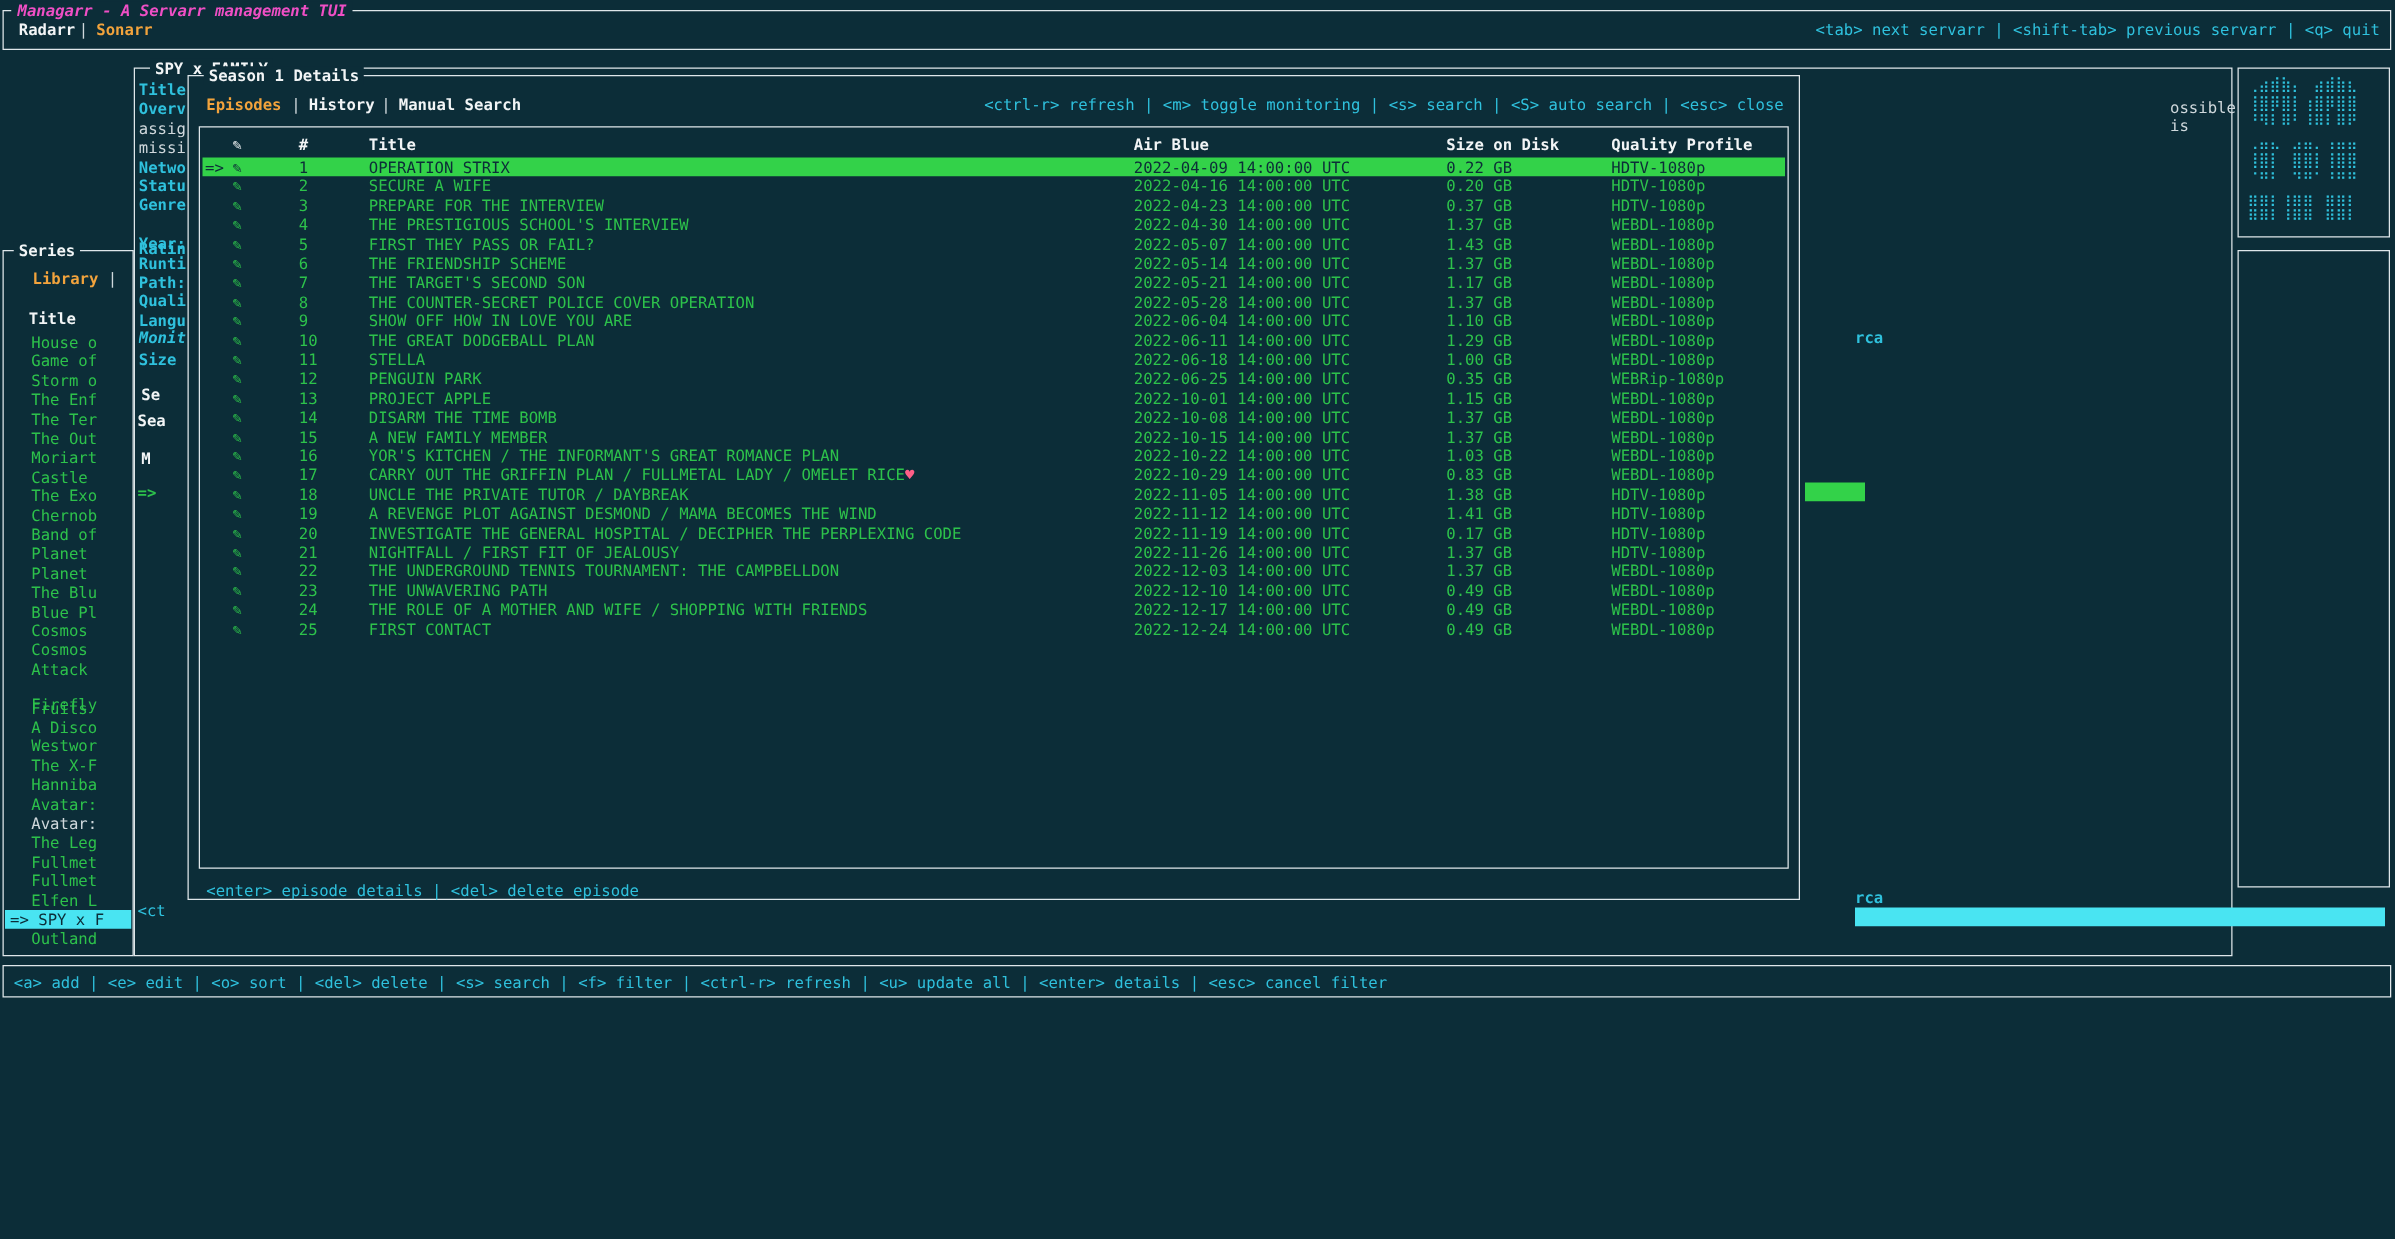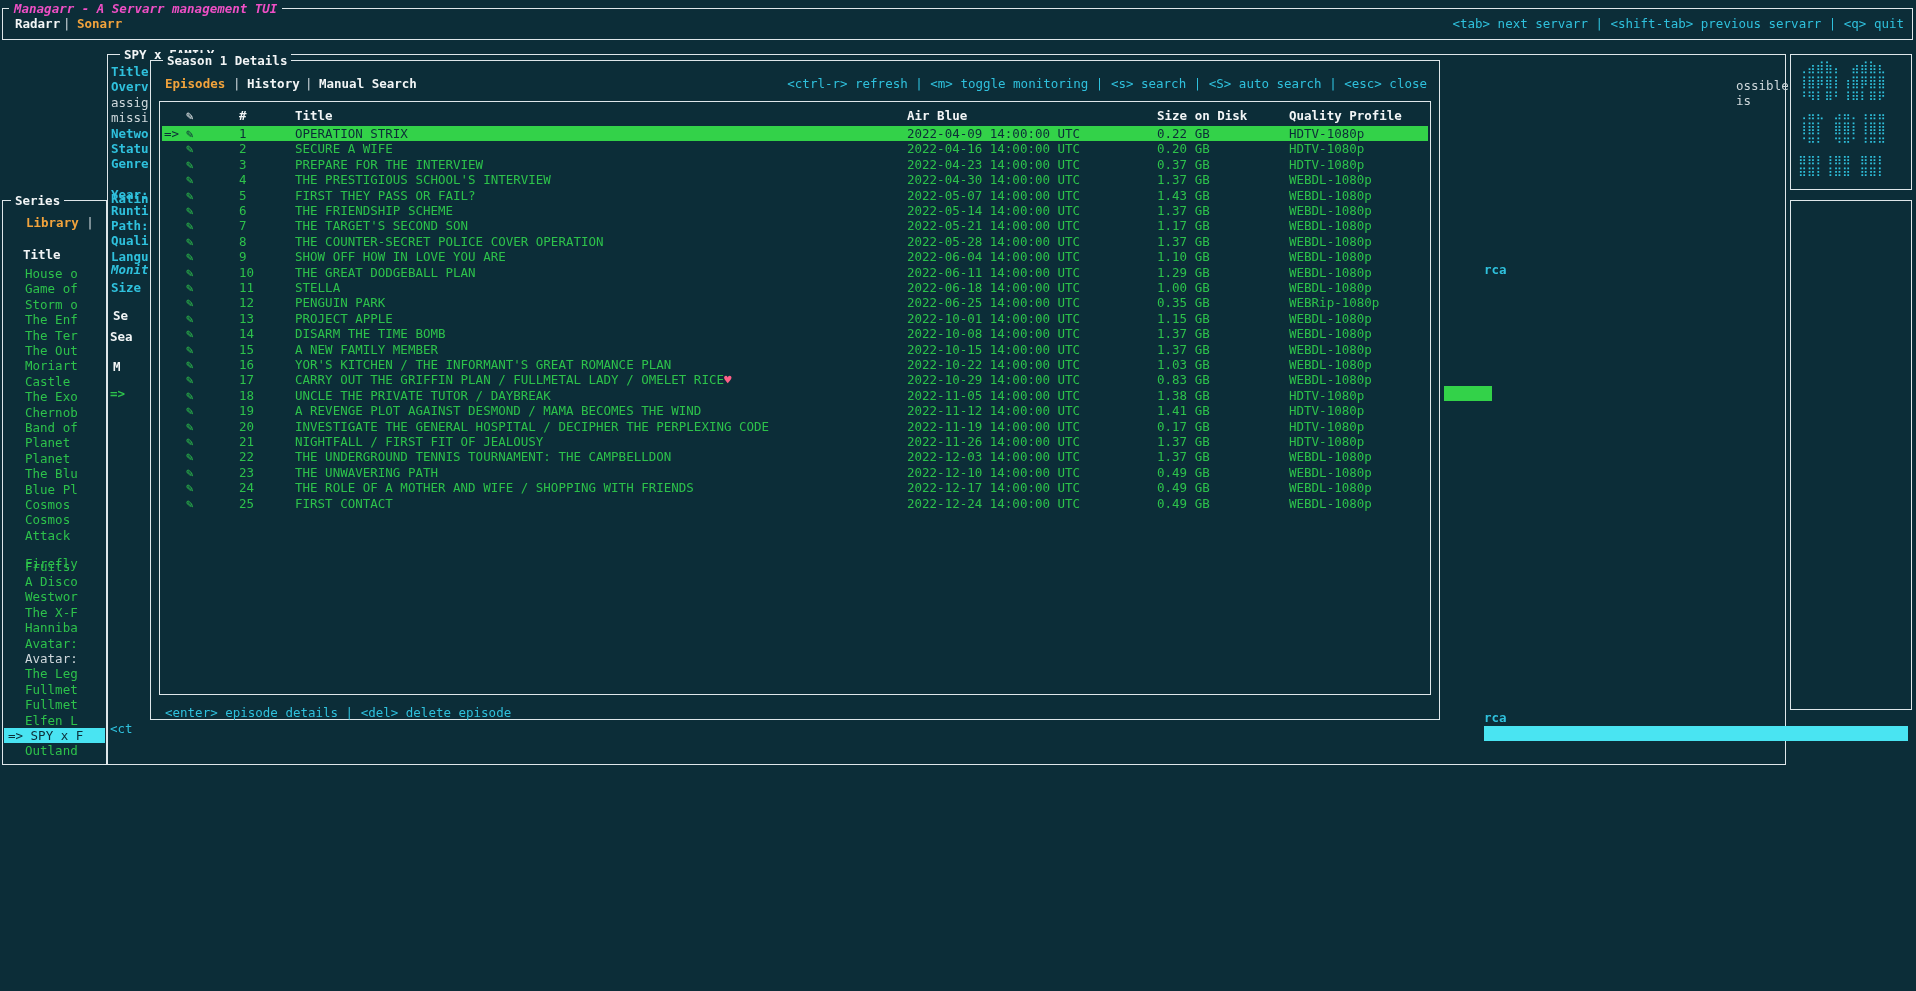--- a/index.html
+++ b/index.html
@@ -222,14 +222,17 @@
           <div class="ep-row" style="top: 347.4px;"><span class="c-pencil">✎</span><span class="c-num">22</span><span class="c-title">THE UNDERGROUND TENNIS TOURNAMENT: THE CAMPBELLDON</span><span class="c-air">2022-12-03 14:00:00 UTC</span><span class="c-size">1.37 GB</span><span class="c-quality">WEBDL-1080p</span></div>
           <div class="ep-row" style="top: 362.8px;"><span class="c-pencil">✎</span><span class="c-num">23</span><span class="c-title">THE UNWAVERING PATH</span><span class="c-air">2022-12-10 14:00:00 UTC</span><span class="c-size">0.49 GB</span><span class="c-quality">WEBDL-1080p</span></div>
           <div class="ep-row" style="top: 378.2px;"><span class="c-pencil">✎</span><span class="c-num">24</span><span class="c-title">THE ROLE OF A MOTHER AND WIFE / SHOPPING WITH FRIENDS</span><span class="c-air">2022-12-17 14:00:00 UTC</span><span class="c-size">0.49 GB</span><span class="c-quality">WEBDL-1080p</span></div>
           <div class="ep-row" style="top: 393.6px;"><span class="c-pencil">✎</span><span class="c-num">25</span><span class="c-title">FIRST CONTACT</span><span class="c-air">2022-12-24 14:00:00 UTC</span><span class="c-size">0.49 GB</span><span class="c-quality">WEBDL-1080p</span></div>
         </div>
     </div>
 
     <span class="popup-footer cyan abs">&lt;enter&gt; episode details | &lt;del&gt; delete episode</span>
   </div>
 
+  <div class="panel bottombar">
+    <span class="abs cyan bottom-help">&lt;a&gt; add | &lt;e&gt; edit | &lt;o&gt; sort | &lt;del&gt; delete | &lt;s&gt; search | &lt;f&gt; filter | &lt;ctrl-r&gt; refresh | &lt;u&gt; update all | &lt;enter&gt; details | &lt;esc&gt; cancel filter</span>
+  </div>
 
 </div>
 
 </body></html>

